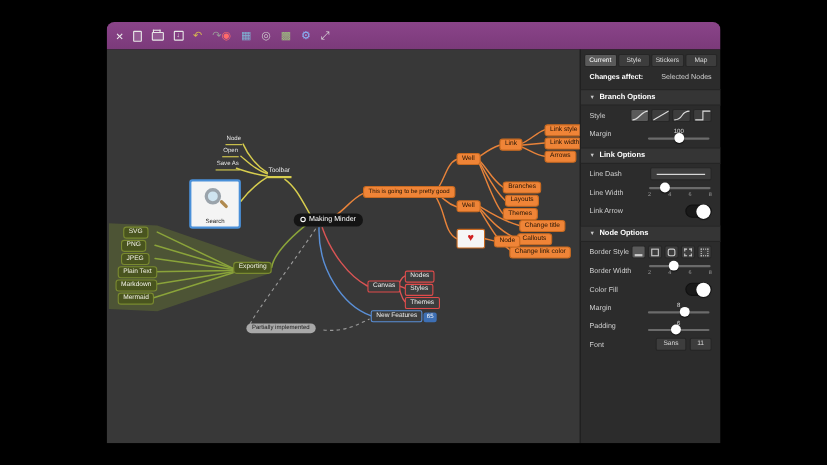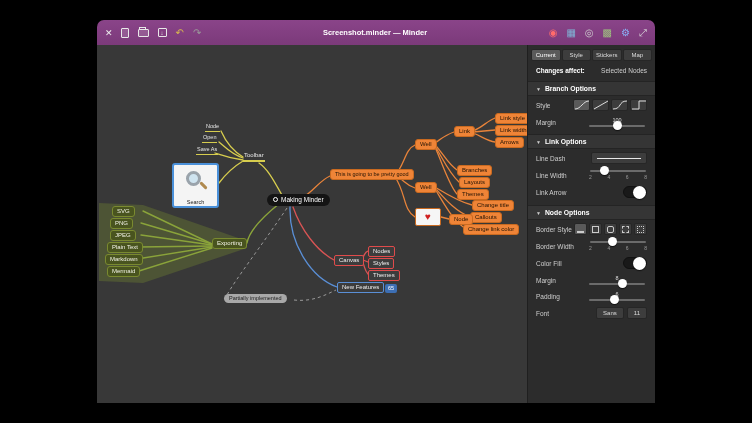--- a/index.html
+++ b/index.html
@@ -106,21 +106,20 @@
 
     <div class="titlebar">
       <span class="tb-close">✕</span>
       <div class="tb-left">
         <span class="icon-doc"></span>
         <span class="icon-folder"></span>
         <span class="icon-save">↓</span>
         <span class="glyph" style="color:#d8b94e">↶</span>
         <span class="glyph" style="color:#9a9a9a">↷</span>
       </div>
-      <div class="tb-title">Screenshot.minder — Minder</div>
       <div class="tb-right">
         <span class="glyph ri-0">◉</span>
         <span class="glyph ri-1">▦</span>
         <span class="glyph ri-2">◎</span>
         <span class="glyph ri-3">▩</span>
         <span class="glyph ri-4">⚙</span>
         <span class="glyph ri-5">⤢</span>
       </div>
     </div>
 

